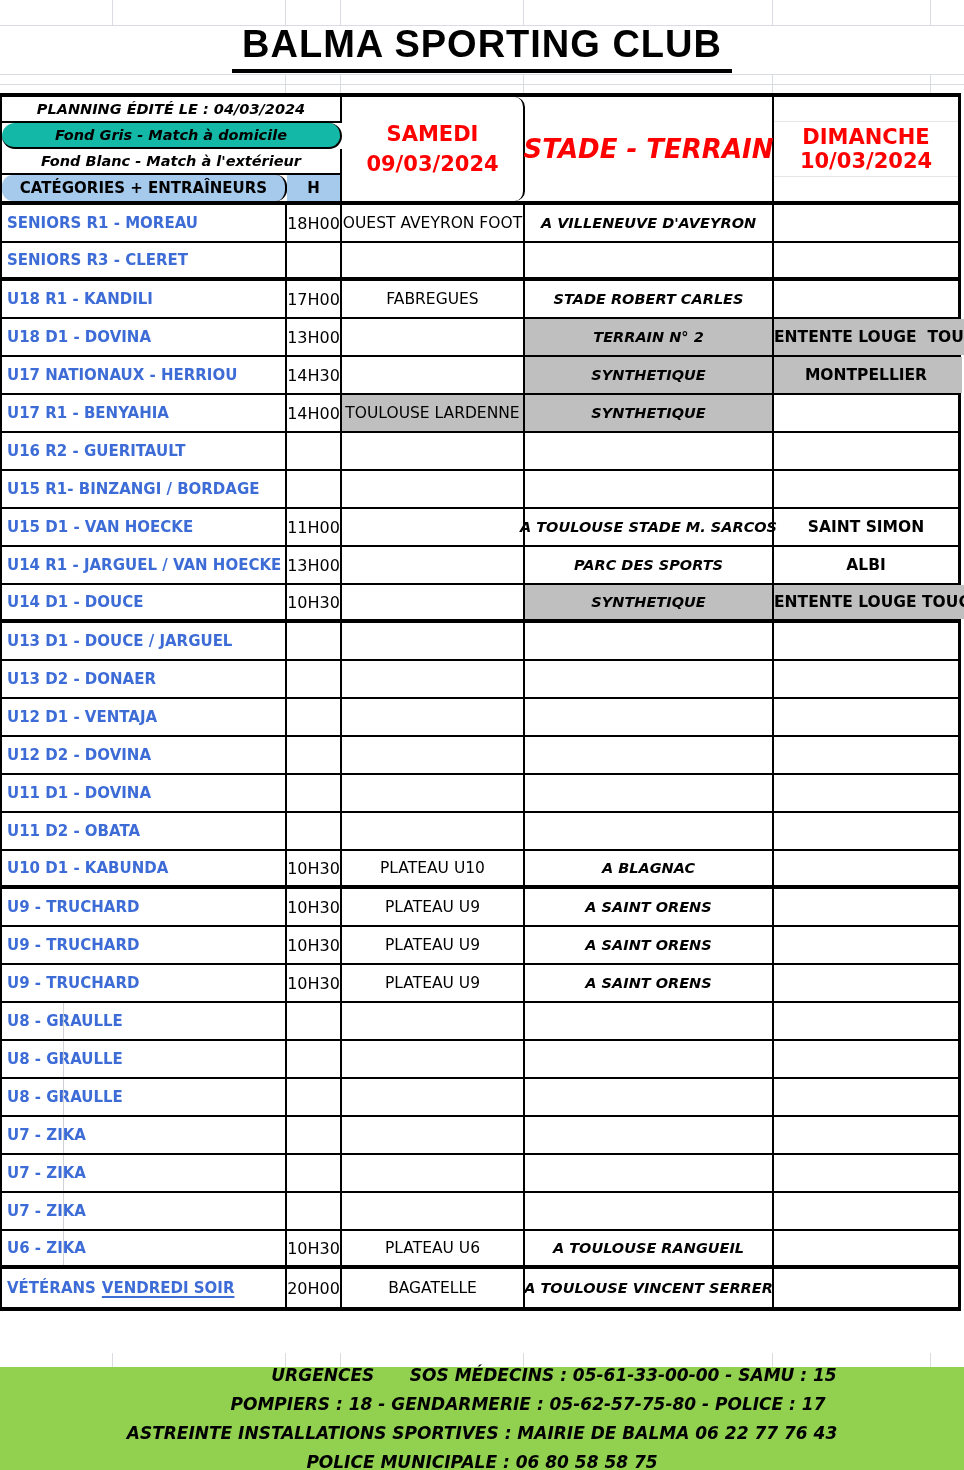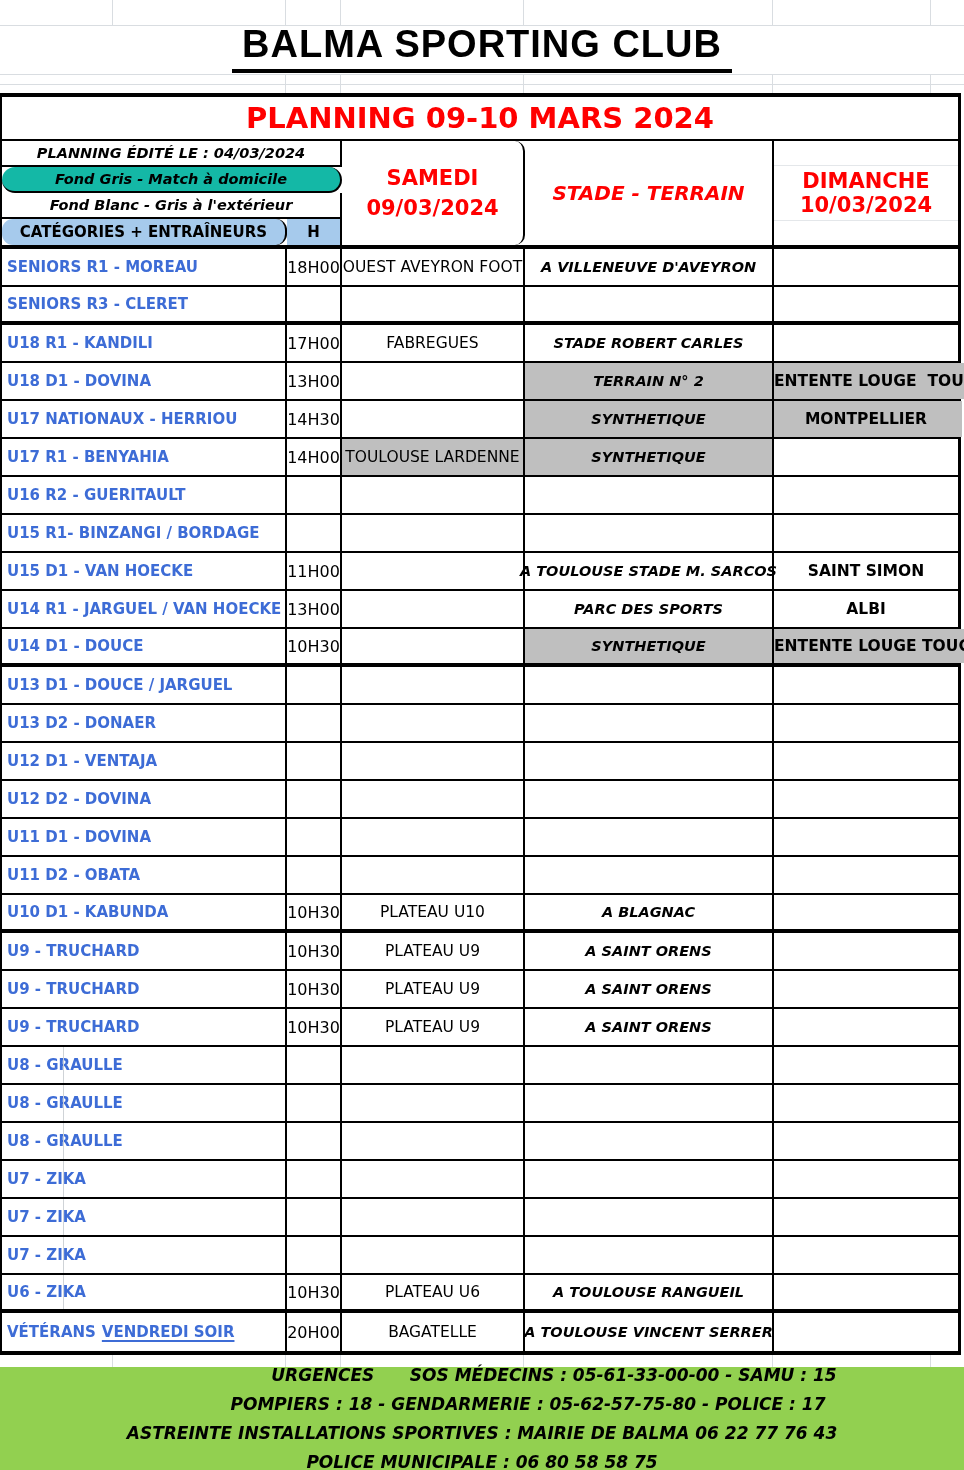--- a/index.html
+++ b/index.html
@@ -43,21 +43,21 @@
   .hb-gray { background:#14b8a6;border-radius:13px; }
   .hb-cat  { grid-column:1 / 2; background:#a6caec; border-right:2px solid #000;
              font-weight:bold; font-size:15px;border-radius:11px; }
   .hb-h    { grid-column:2 / 3; background:#a6caec; border-right:2px solid #000;
              font-weight:bold; font-size:15px; }
   .hb-sat  { grid-column:3; grid-row:1 / 5; border-right:2px solid #000;
              flex-direction:column; gap:5px;border-radius:10px; }
   .hb-ven  { grid-column:4; grid-row:1 / 5; border-right:2px solid #000; position:relative; }
   .hb-sun  { grid-column:5; grid-row:1 / 5; flex-direction:column; position:relative; }
   .redline { color:#ff0000; font-weight:bold; font-size:21px; line-height:1.15; }
-  .hb-ven .val { color:#ff0000; font-weight:bold; font-style:italic; font-size:20px; }
+  .hb-ven .val { color:#ff0000; font-weight:bold; font-style:italic; font-size:26px; }
   .hb-faint { position:absolute; left:0; right:0; height:1px; background:#e4e7ea; }
 
   
   .row {
     display:grid; grid-template-columns:285px 55px 183px 249px 1fr;
     height:38px; box-sizing:border-box; border-bottom:2px solid #000;
   }
   .row.thick { border-bottom-width:4px; }
   .row.last { border-bottom:none; }
   .cell { box-sizing:border-box; border-right:2px solid #000; display:flex;
@@ -110,33 +110,30 @@
   <div class="gl v" style="left:523px; top:1353px; height:14px;"></div>
   <div class="gl v" style="left:772px; top:1353px; height:14px;"></div>
   <div class="gl v" style="left:930px; top:1353px; height:14px;"></div>
 
   <div id="title-wrap">
     <span class="val">BALMA SPORTING CLUB</span>
   </div>
 
   <div id="table">
 
-    <div id="banner">
-      <span class="val">PLANNING 09-10 MARS 2024</span>
-    </div>
 
     <div id="header-block">
       <div class="hb-left">
         <span class="val">PLANNING ÉDITÉ LE : 04/03/2024</span>
       </div>
       <div class="hb-left hb-gray">
         <span class="val">Fond Gris - Match à domicile</span>
       </div>
       <div class="hb-left">
-        <span class="val">Fond Blanc - Gris à l'extérieur</span>
+        <span class="val">Fond Blanc - Match à l'extérieur</span>
       </div>
       <div class="hb-cat">
         <span class="val">CATÉGORIES + ENTRAÎNEURS</span>
       </div>
       <div class="hb-h">
         <span class="val">H</span>
       </div>
       <div class="hb-sat">
         <span class="redline val">SAMEDI</span>
         <span class="redline val">09/03/2024</span>

